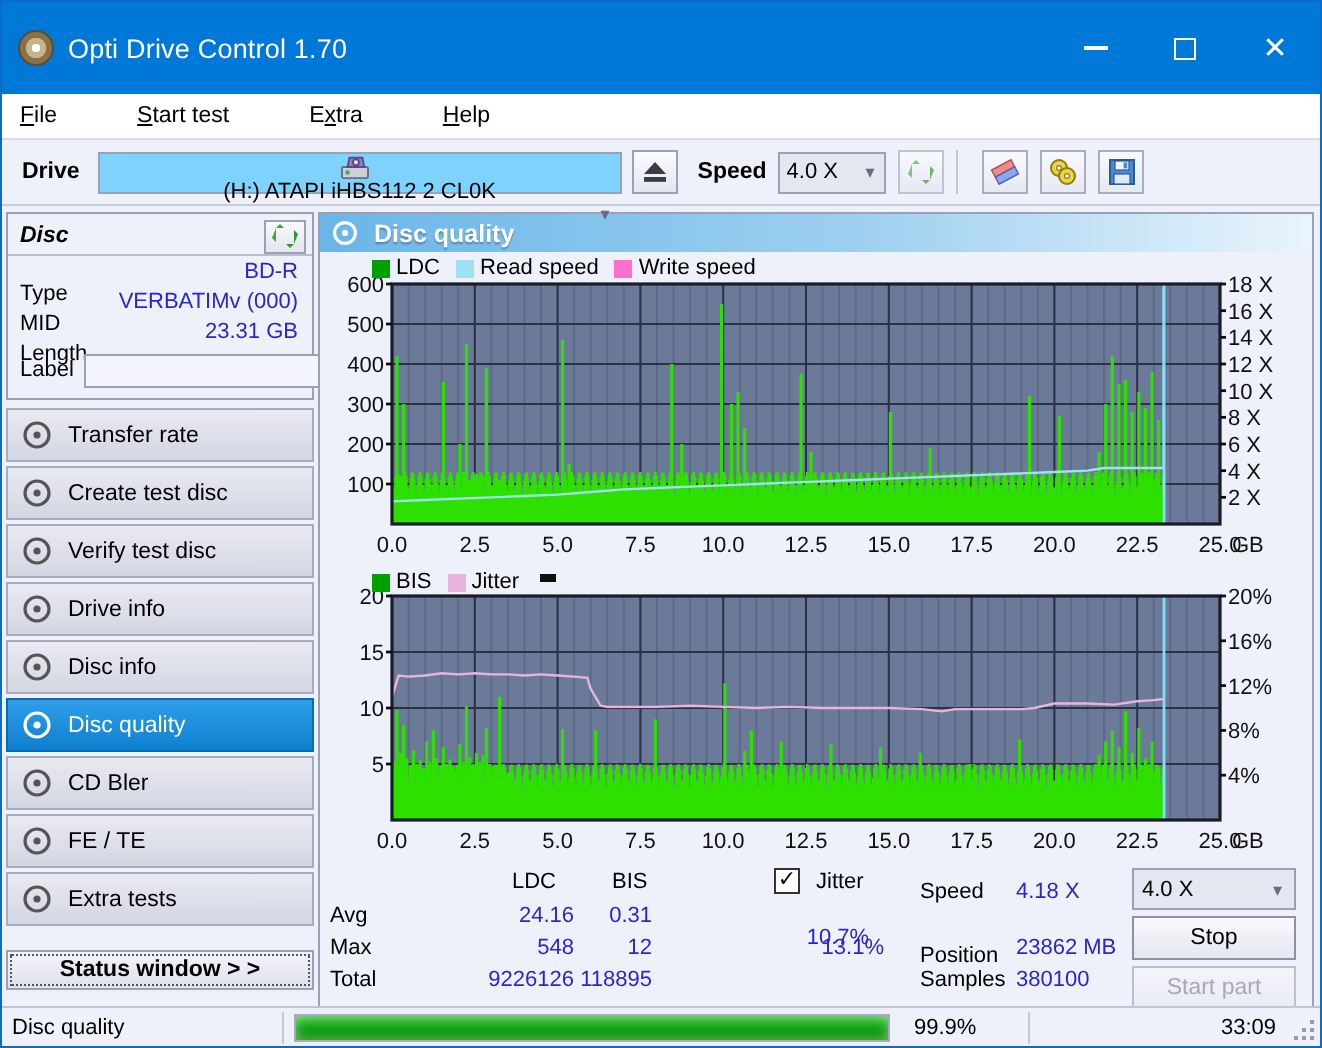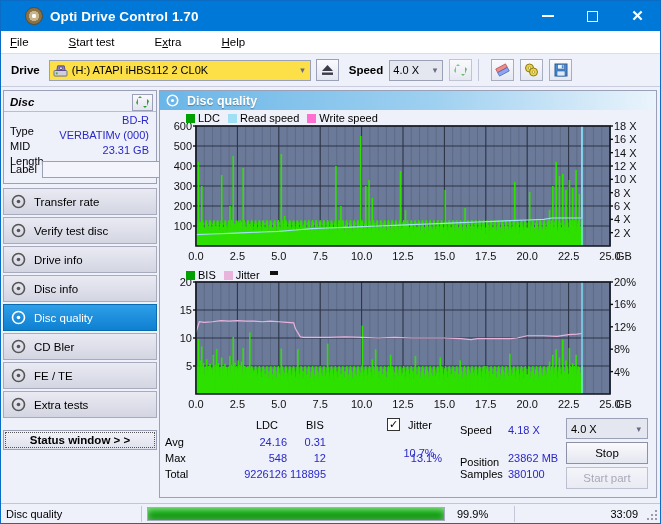--- a/index.html
+++ b/index.html
@@ -13,22 +13,22 @@
   #app{
     position:relative;
     width:661px; height:524px;
     border:1px solid #0a6cc4;
     background:#eef0fa;
     overflow:hidden;
   }
 
   
   .titlebar{
-    height:30px; background:#0078d7; display:flex; align-items:center;
-    padding-left:24px; color:#fff;font-weight:bold;
+    height:46px; background:#0078d7; display:flex; align-items:center;
+    padding-left:8px; color:#fff;
   }
   .tb-icon{ width:18px;height:18px;border-radius:50%;
     background:radial-gradient(circle at 50% 50%, #fff 0 18%, #c8b48a 20% 44%, #8a7248 46% 72%, #6a5a3a 74% 100%);
     border:1px solid #5b4c30; margin-right:7px; flex:0 0 auto;}
   .tb-title{ font-size:13.5px; letter-spacing:.1px; }
   .tb-btns{ margin-left:auto; display:flex; height:30px; }
   .tb-btn{ width:45px; height:30px; display:flex; align-items:center; justify-content:center;
     color:#fff; font-size:14px; }
   .tb-btn.close{ font-size:15px; }
   .sq{ width:11px;height:11px;border:1.4px solid #fff; }
@@ -38,22 +38,22 @@
   .menubar{ height:23px; background:#fff; display:flex; align-items:center;
     padding-left:9px; border-bottom:1px solid #dcdce4; }
   .menubar span{ margin-right:20px; font-size:11.5px; }
   .menubar u{ text-decoration:underline; }
 
   
   .toolbar{ height:33px; background:#eef0fa; display:flex; align-items:center;
     padding:0 6px; border-bottom:1px solid #c9ccdd; }
   .lbl-bold{ font-weight:bold; font-size:11.5px; }
   .drive-combo{
-    width:262px; height:21px; background:#fde047; border:1px solid #9aa0b5;
-    display:flex; align-items:center; padding:0 3px; margin-left:9px; position:relative;
+    width:262px; height:21px; background:#7dd3fc; border:1px solid #9aa0b5;
+    display:flex; align-items:center; padding:0 3px; margin-left:9px; position:relative;flex-direction:column;
   }
   .drv-ic{ width:15px;height:13px; margin-right:4px; flex:0 0 auto; }
   .drive-text{ font-size:11px; white-space:nowrap; }
   .cb-arrow{ margin-left:auto; color:#6a6a80; font-size:9px; padding-right:2px;}
   .tb-sq-btn{
     width:23px;height:22px;border:1px solid #9aa0b5;background:linear-gradient(#fbfbfe,#e3e5f0);
     display:flex;align-items:center;justify-content:center; margin-left:5px;
   }
   .speed-combo{ width:54px;height:21px;background:#e4e6f0;border:1px solid #9aa0b5;
     display:flex;align-items:center;padding:0 3px; margin-left:6px; font-size:11px;}
@@ -254,20 +254,27 @@
         </div>
       </div>
 
       <div class="navlist">
         <div class="nav">
           <svg width="15" height="15" viewBox="0 0 15 15">
               <circle cx="7.5" cy="7.5" r="6" fill="none" stroke="#555" stroke-width="1.6"></circle>
               <circle cx="7.5" cy="7.5" r="1.8" fill="#555"></circle>
             </svg>
           <span class="t">Transfer rate</span>
+        </div>
+        <div class="nav">
+          <svg width="15" height="15" viewBox="0 0 15 15">
+              <circle cx="7.5" cy="7.5" r="6" fill="none" stroke="#555" stroke-width="1.6"></circle>
+              <circle cx="7.5" cy="7.5" r="1.8" fill="#555"></circle>
+            </svg>
+          <span class="t">Create test disc</span>
         </div>
         <div class="nav">
           <svg width="15" height="15" viewBox="0 0 15 15">
               <circle cx="7.5" cy="7.5" r="6" fill="none" stroke="#555" stroke-width="1.6"></circle>
               <circle cx="7.5" cy="7.5" r="1.8" fill="#555"></circle>
             </svg>
           <span class="t">Verify test disc</span>
         </div>
         <div class="nav">
           <svg width="15" height="15" viewBox="0 0 15 15">

